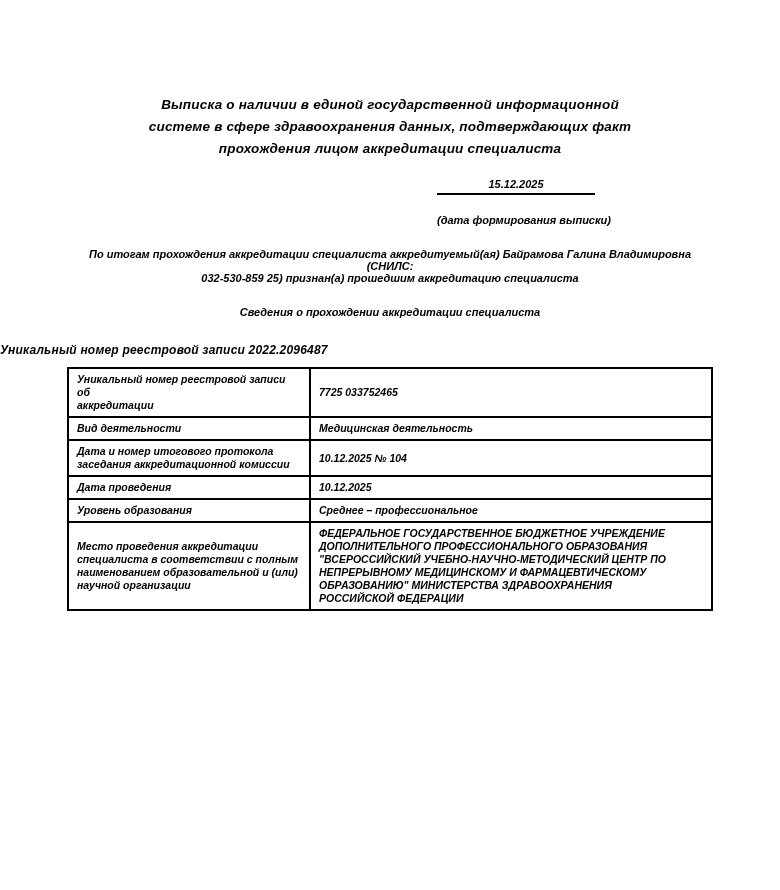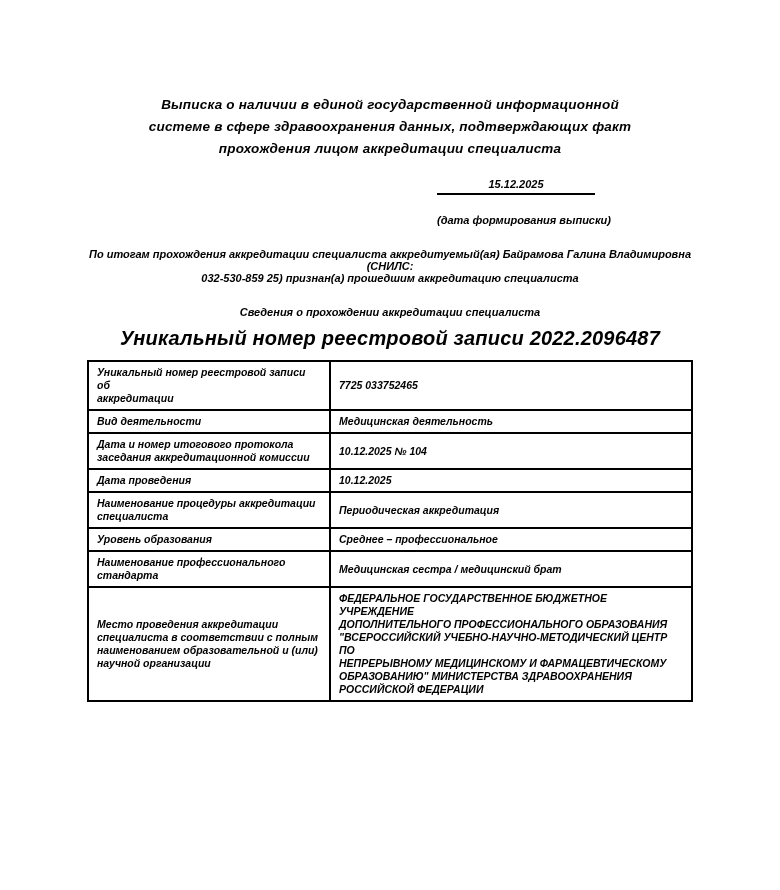--- a/index.html
+++ b/index.html
@@ -48,41 +48,40 @@
     font-size: 11px;
     line-height: 12px;
     white-space: pre-line;
   }
   .section-heading {
     margin-top: 22px;
     text-align: center;
     font-size: 11px;
   }
   .registry-heading {
-    margin-top: 9px;
-    text-align: center;
-    font-size: 20px;
+    margin-top: 25px;
+    font-size: 12px;
     letter-spacing: 0.2px;
   }
   table.acc-table {
     width: 604px;
     margin: 10px auto 0 auto;
     border-collapse: collapse;
     table-layout: fixed;
   }
   .acc-table td {
     border: 2px solid #000;
     font-size: 10.5px;
     line-height: 13px;
     padding: 4px 8px;
     vertical-align: middle;
     white-space: pre-line;
   }
   .acc-table td.cell-label { width: 242px; }
-  .acc-table td.cell-value { width: 362px; }
+  .acc-table td.cell-value { width: 402px; }
 </style>
 </head>
 <body>
 
 <div class="page">
 
   <div class="doc-title">Выписка о наличии в единой государственной информационной
 системе в сфере здравоохранения данных, подтверждающих факт
 прохождения лицом аккредитации специалиста</div>
 
@@ -112,32 +111,22 @@
       <tr>
         <td class="cell-label">Дата и номер итогового протокола
 заседания аккредитационной комиссии</td>
         <td class="cell-value">10.12.2025 № 104</td>
       </tr>
       <tr>
         <td class="cell-label">Дата проведения</td>
         <td class="cell-value">10.12.2025</td>
       </tr>
       <tr>
-        <td class="cell-label">Наименование процедуры аккредитации
-специалиста</td>
-        <td class="cell-value">Периодическая аккредитация</td>
-      </tr>
-      <tr>
         <td class="cell-label">Уровень образования</td>
         <td class="cell-value">Среднее – профессиональное</td>
-      </tr>
-      <tr>
-        <td class="cell-label">Наименование профессионального
-стандарта</td>
-        <td class="cell-value">Медицинская сестра / медицинский брат</td>
       </tr>
       <tr>
         <td class="cell-label">Место проведения аккредитации
 специалиста в соответствии с полным
 наименованием образовательной и (или)
 научной организации</td>
         <td class="cell-value">ФЕДЕРАЛЬНОЕ ГОСУДАРСТВЕННОЕ БЮДЖЕТНОЕ УЧРЕЖДЕНИЕ
 ДОПОЛНИТЕЛЬНОГО ПРОФЕССИОНАЛЬНОГО ОБРАЗОВАНИЯ
 "ВСЕРОССИЙСКИЙ УЧЕБНО-НАУЧНО-МЕТОДИЧЕСКИЙ ЦЕНТР ПО
 НЕПРЕРЫВНОМУ МЕДИЦИНСКОМУ И ФАРМАЦЕВТИЧЕСКОМУ

